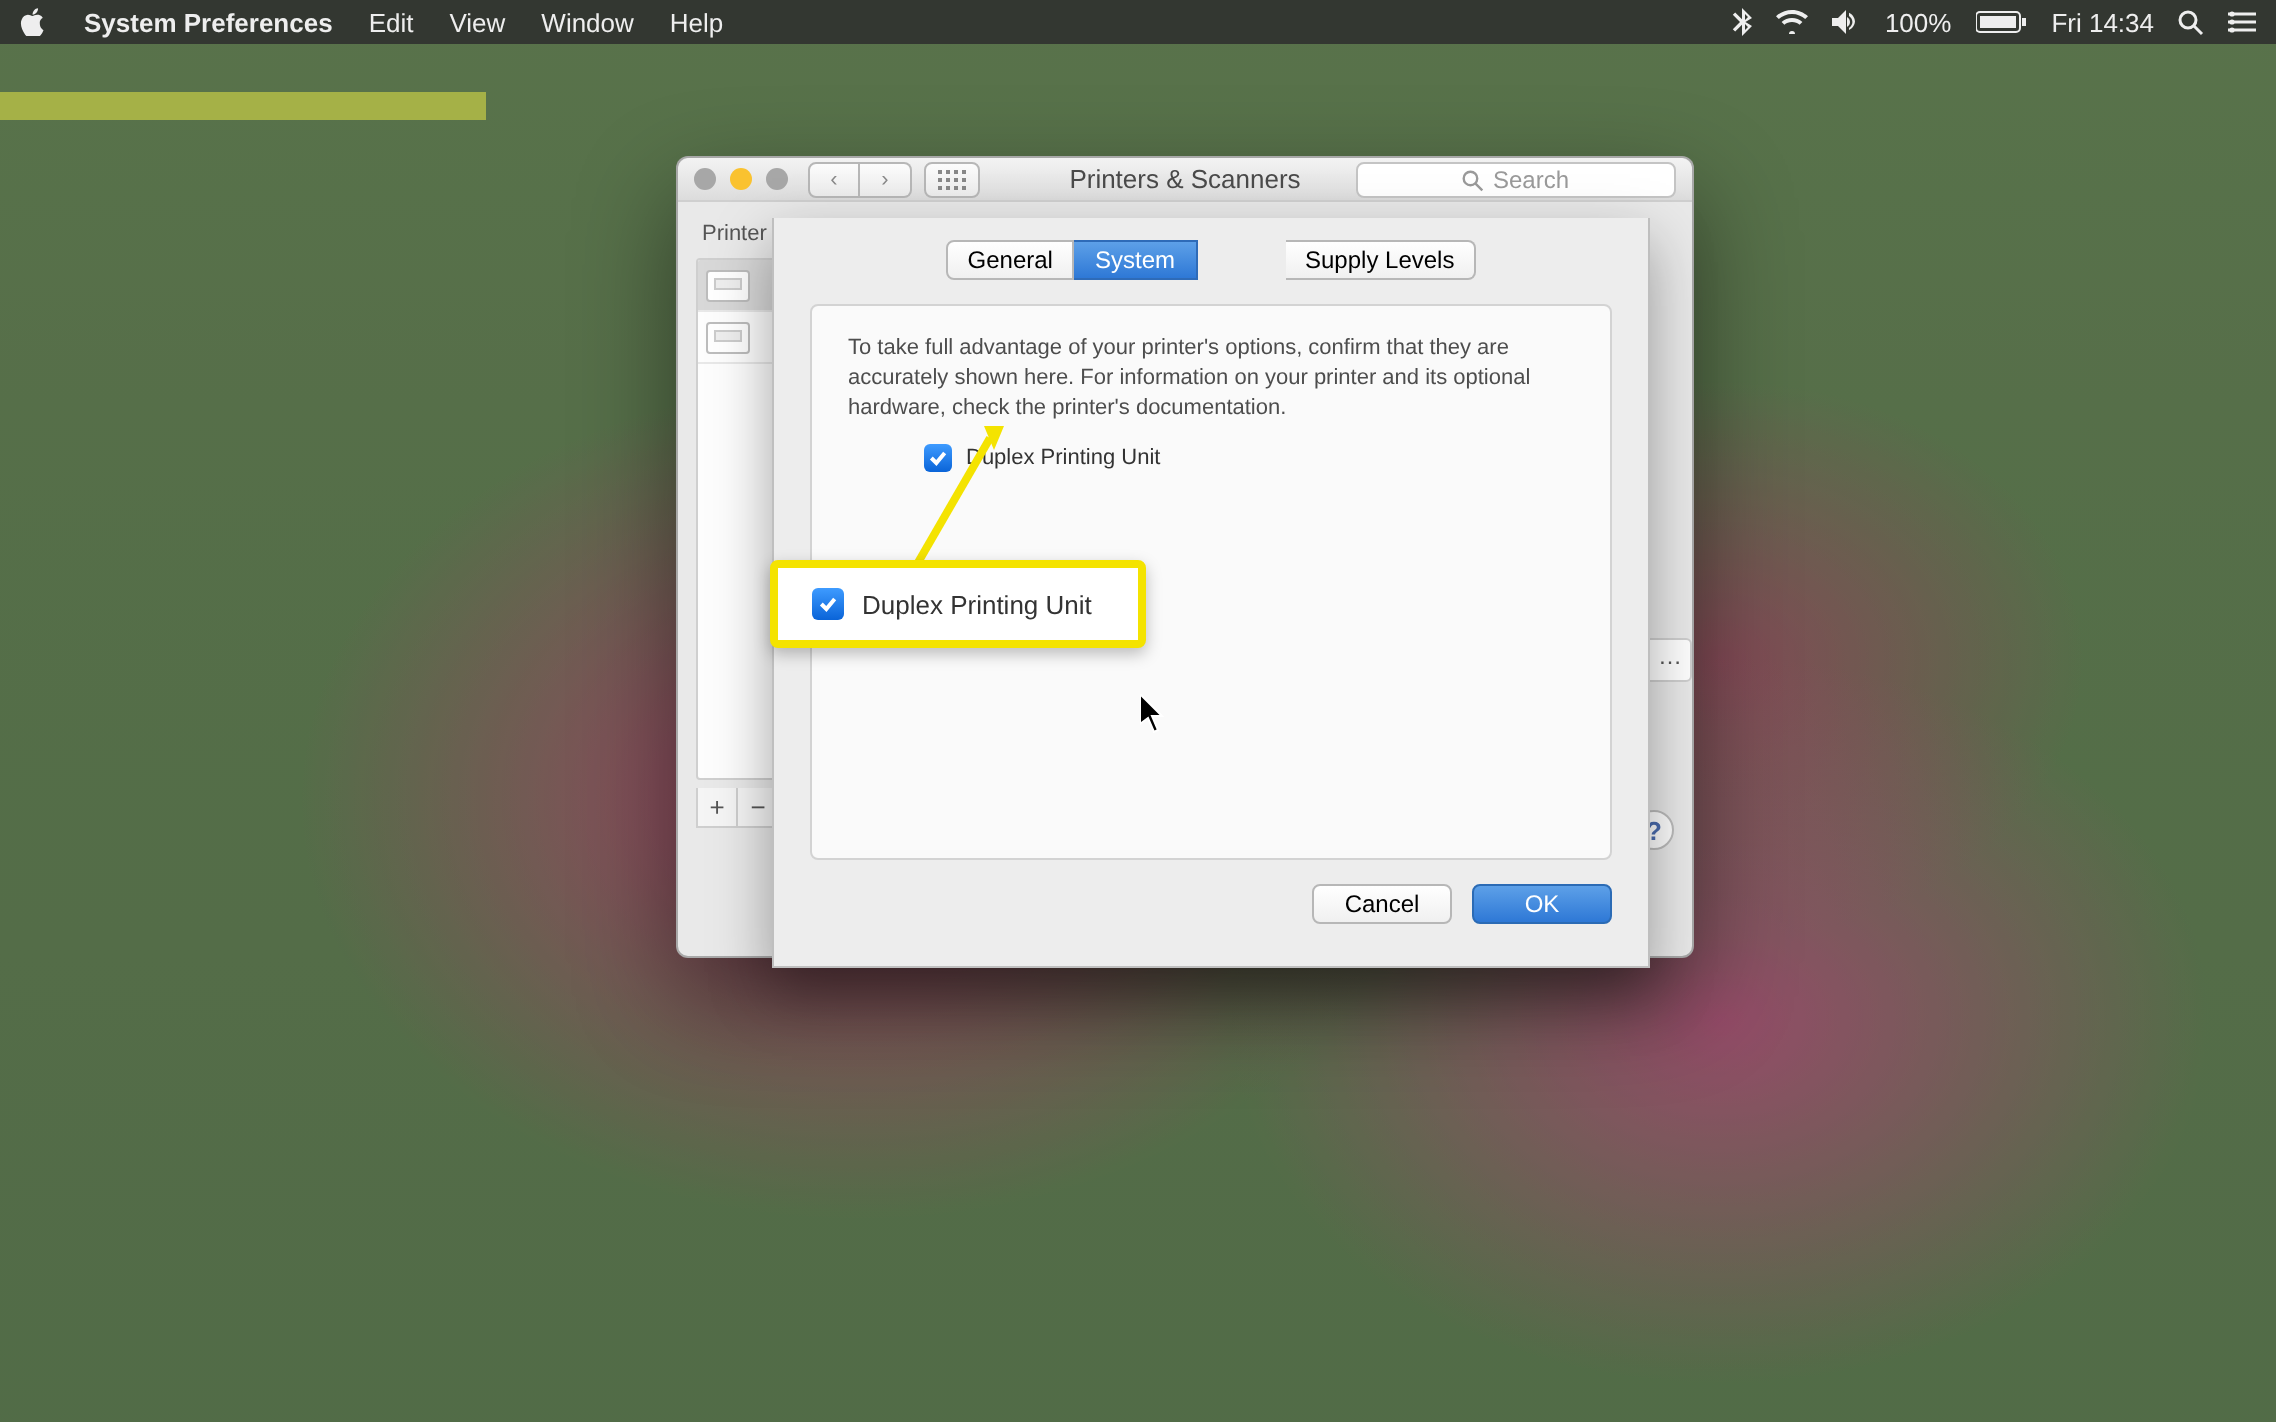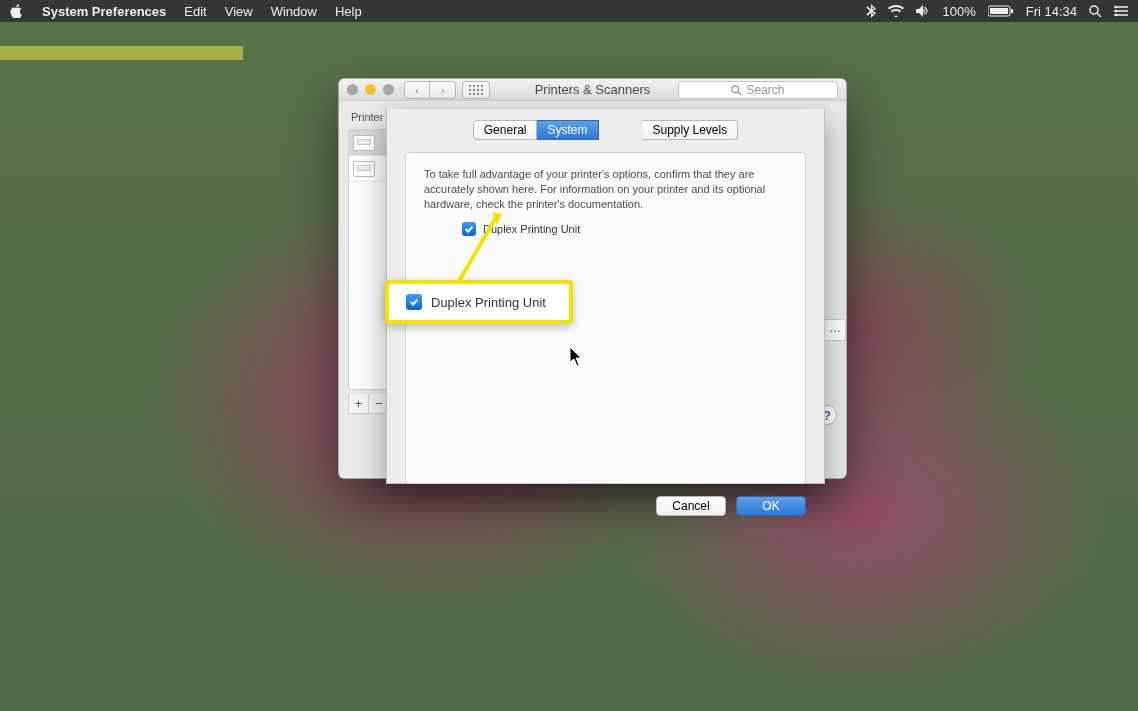--- a/index.html
+++ b/index.html
@@ -101,21 +101,21 @@
   border-top:none;
   box-shadow: 0 12px 28px rgba(0,0,0,.35);
   z-index: 20;
 }
 #tabs { display:flex; justify-content:center; margin-top:11px;}
 #tabs .tab { height:20px; padding:0 10px; font-size:12px; display:flex;align-items:center; background:linear-gradient(#fff,#f0f0f0); border:1px solid #b7b7b7;text-align:right;}
 #tabs .tab:first-child { border-radius:4px 0 0 4px;}
 #tabs .tab:last-child { border-radius:0 4px 4px 0; border-left:none;margin-left:44px;}
 #tabs .tab.mid { border-left:none; }
 #tabs .tab.active { background:linear-gradient(#5da0e8,#2e78d6); color:#fff; border-color:#2e6bb8;}
-#tabbody { margin:12px 18px 0 18px; background:#fafafa; border:1px solid #d3d3d3; border-radius:4px; padding:14px 18px 18px 18px; height:332px;}
+#tabbody { margin:12px 18px 0 18px; background:#fafafa; border:1px solid #d3d3d3; border-radius:4px; padding:14px 18px 18px 18px; height:278px;}
 #hint { font-size:11px; color:#4d4d4d; line-height:1.35;}
 .optrow { display:flex; align-items:center; gap:7px; margin-top:10px; margin-left:38px;}
 .chk { width:14px; height:14px; border-radius:3px; background:linear-gradient(#3e9bff,#0a64d8); display:flex;align-items:center;justify-content:center;}
 .chk svg { width:10px; height:10px; stroke:#fff; stroke-width:2.4; fill:none;}
 .optrow span { font-size:11px; color:#333;}
 #sheetbtns { display:flex; gap:10px; justify-content:flex-end; padding:12px 18px 0 0;}
 .btn { min-width:70px; height:20px; border:1px solid #b7b7b7; border-radius:4px; background:linear-gradient(#fff,#f0f0f0); font-size:12px; display:flex;align-items:center;justify-content:center;}
 .btn.primary { background:linear-gradient(#5da0e8,#2e78d6); border-color:#2b6bb5; color:#fff;text-align:right;}
 
 

